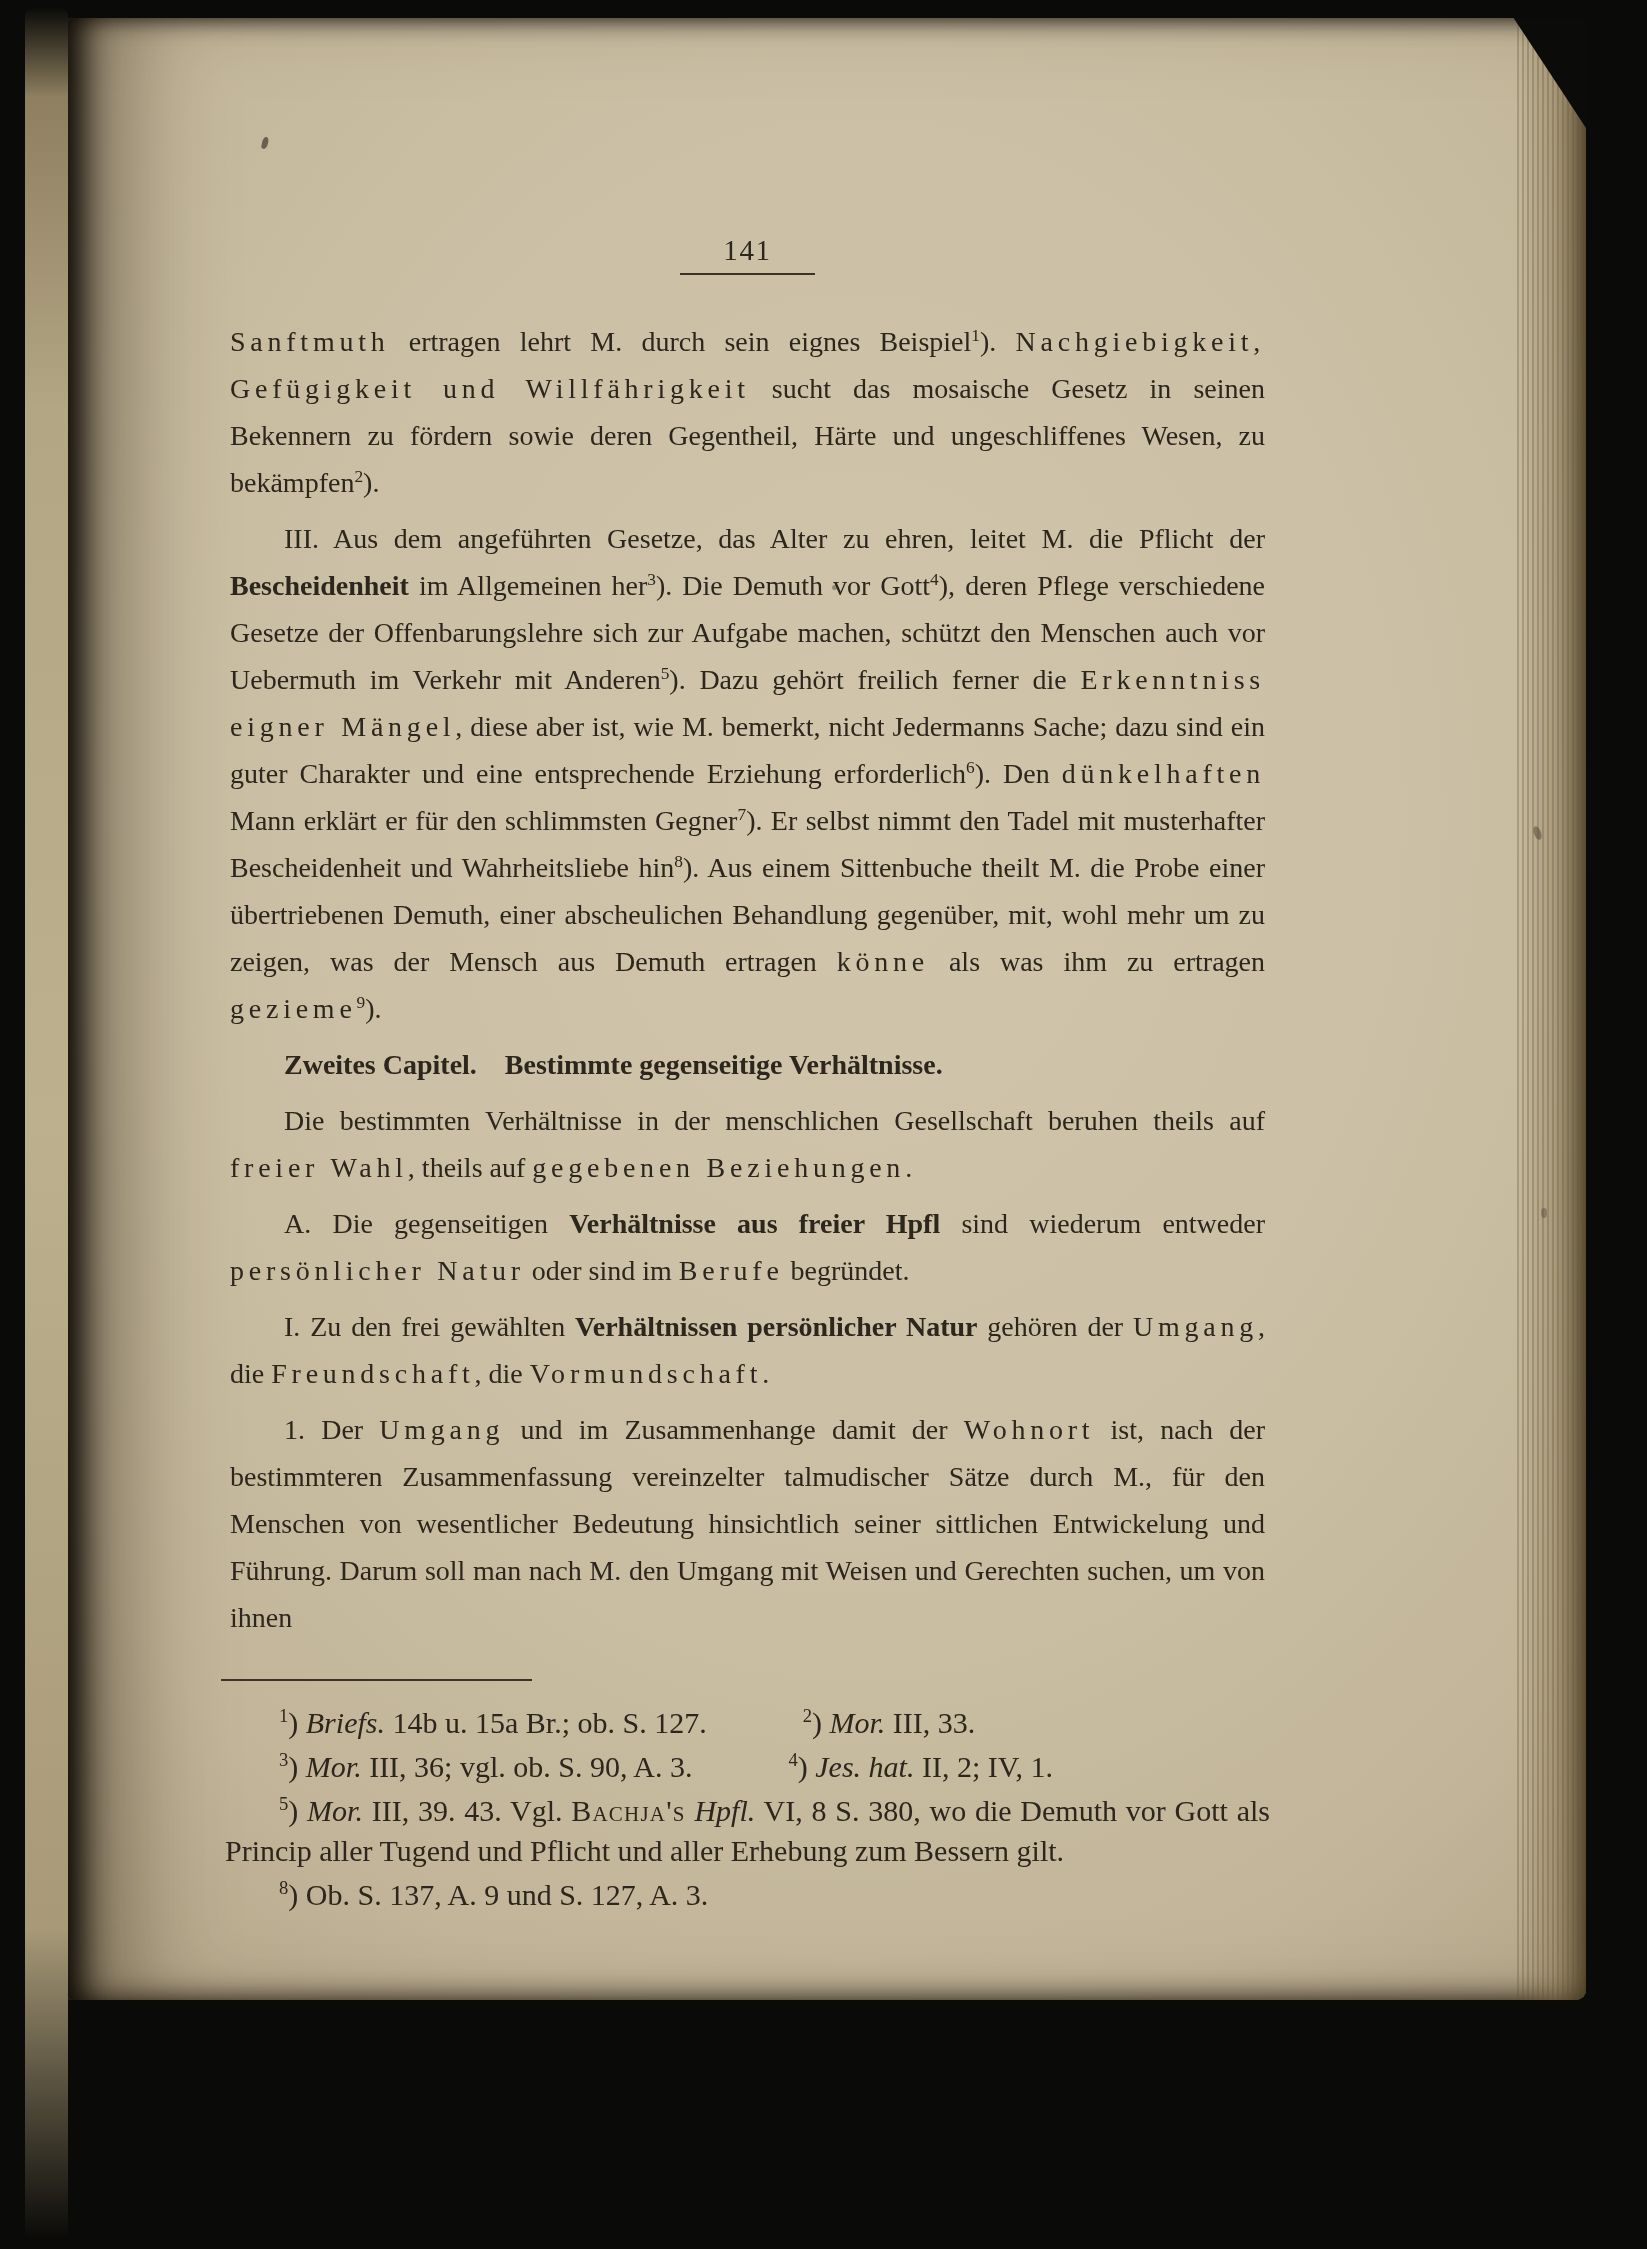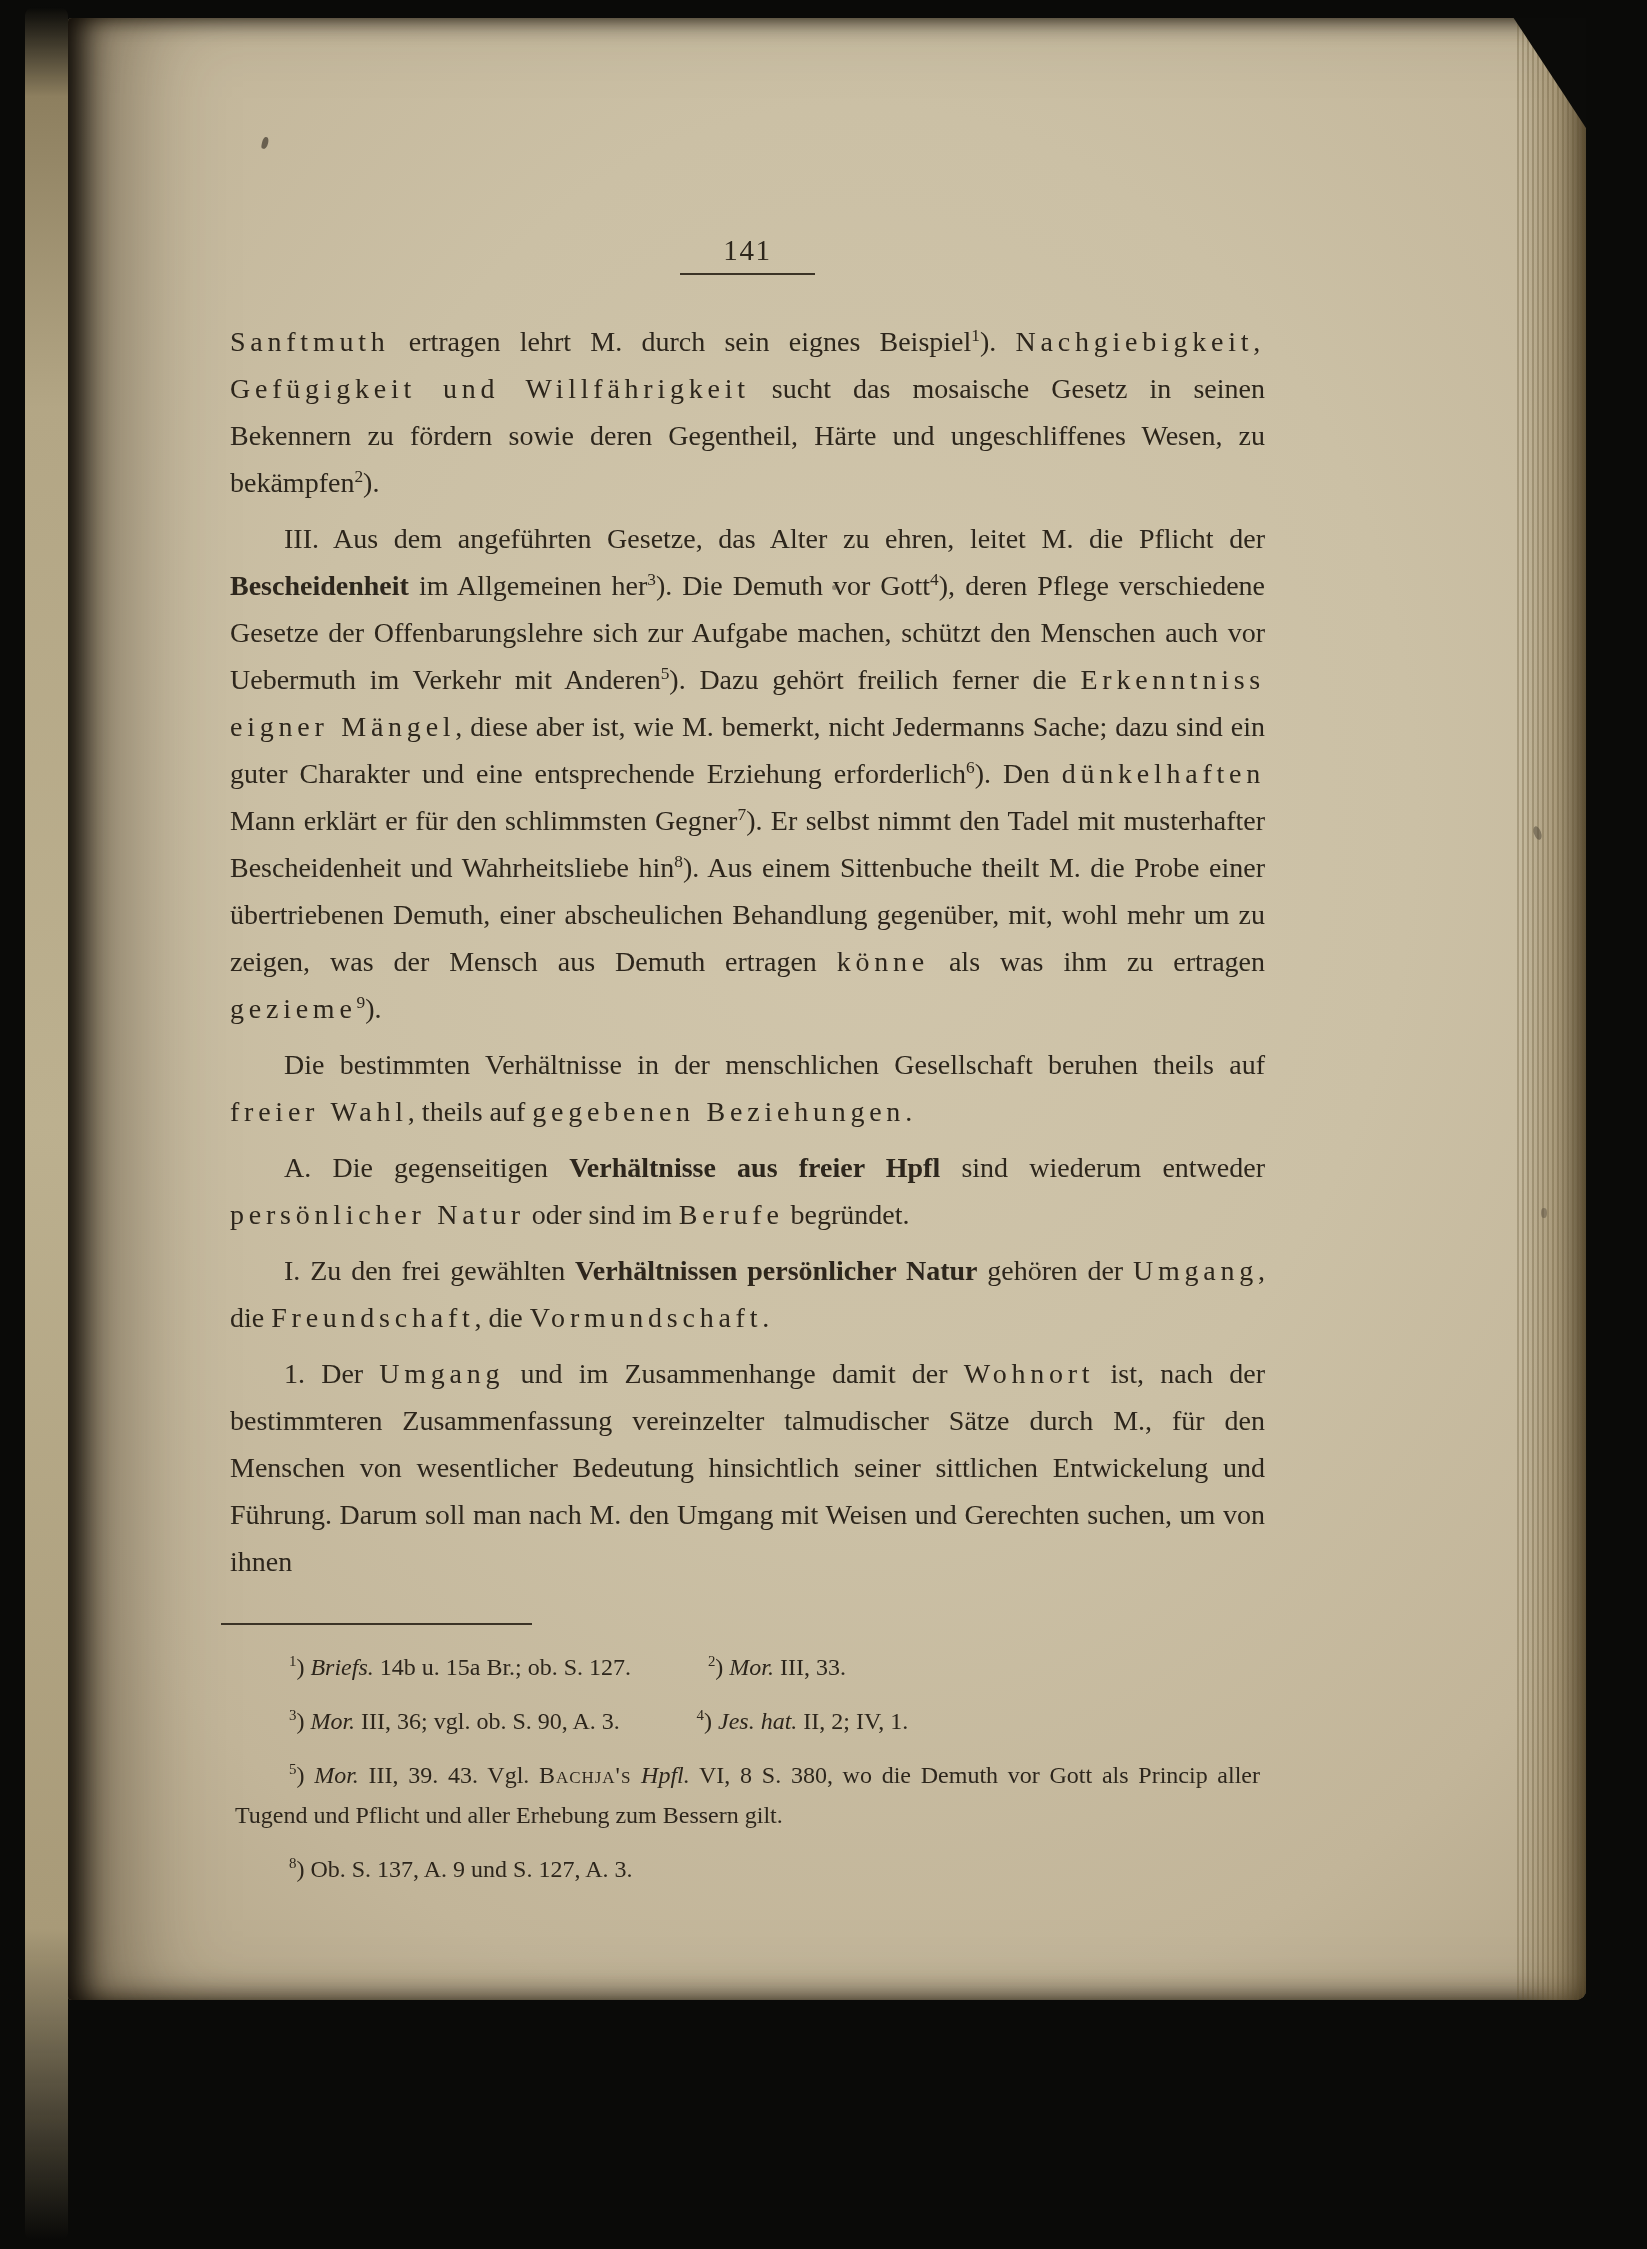--- a/index.html
+++ b/index.html
@@ -101,22 +101,22 @@
   .bodytext p.heading { text-align: left; }
 
   .footnote-rule {
     margin-top: 38px;
     width: 311px;
     height: 2.5px;
     background: #3b3326;
   }
   .footnotes { margin-top: 21.4px; }
   .footnotes p {
-    margin: 14px;
-    font-size: 24px;
+    margin: 4px;
+    font-size: 30px;
     line-height: 40px;
     text-align: justify;
     text-indent: 54px;
   }
 
   
   .sp  { letter-spacing: 0.17em; }          
   .b   { font-weight: bold; }
   .i   { font-style: italic; }
   .sc  { font-variant: small-caps; letter-spacing: 0.04em; }
@@ -142,20 +142,21 @@
 
     <div class="content">
 
       <div class="page-number-wrap">
         <span class="page-number">141</span>
       </div>
 
       <div class="bodytext">
           <p class="flush"><span class="sp">Sanftmuth</span><span> ertragen lehrt M. durch sein eignes Beispiel</span><span class="sup">1</span><span>). </span><span class="sp">Nachgiebigkeit, Gefügigkeit und Willfährigkeit</span><span> sucht das mosaische Gesetz in seinen Bekennern zu fördern sowie deren Gegentheil, Härte und ungeschliffenes Wesen, zu bekämpfen</span><span class="sup">2</span><span>).</span></p>
           <p><span>III. Aus dem angeführten Gesetze, das Alter zu ehren, leitet M. die Pflicht der </span><span class="b">Bescheidenheit</span><span> im Allgemeinen her</span><span class="sup">3</span><span>). Die Demuth vor Gott</span><span class="sup">4</span><span>), deren Pflege verschiedene Gesetze der Offenbarungslehre sich zur Aufgabe machen, schützt den Menschen auch vor Uebermuth im Verkehr mit Anderen</span><span class="sup">5</span><span>). Dazu gehört freilich ferner die </span><span class="sp">Erkenntniss eigner Mängel</span><span>, diese aber ist, wie M. bemerkt, nicht Jedermanns Sache; dazu sind ein guter Charakter und eine entsprechende Erziehung erforderlich</span><span class="sup">6</span><span>). Den </span><span class="sp">dünkelhaften</span><span> Mann erklärt er für den schlimmsten Gegner</span><span class="sup">7</span><span>). Er selbst nimmt den Tadel mit musterhafter Bescheidenheit und Wahrheitsliebe hin</span><span class="sup">8</span><span>). Aus einem Sittenbuche theilt M. die Probe einer übertriebenen Demuth, einer abscheulichen Behandlung gegenüber, mit, wohl mehr um zu zeigen, was der Mensch aus Demuth ertragen </span><span class="sp">könne</span><span> als was ihm zu ertragen </span><span class="sp">gezieme</span><span class="sup">9</span><span>).</span></p>
+          <p class="heading"><span class="b">Zweites Capitel.</span><span>  </span><span class="b">Bestimmte gegenseitige Verhältnisse.</span></p>
           <p><span>Die bestimmten Verhältnisse in der menschlichen Gesellschaft beruhen theils auf </span><span class="sp">freier Wahl</span><span>, theils auf </span><span class="sp">gegebenen Beziehungen</span><span>.</span></p>
           <p><span>A. Die gegenseitigen </span><span class="b">Verhältnisse aus freier Hpfl</span><span> sind wiederum entweder </span><span class="sp">persönlicher Natur</span><span> oder sind im </span><span class="sp">Berufe</span><span> begründet.</span></p>
           <p><span>I. Zu den frei gewählten </span><span class="b">Verhältnissen persönlicher Natur</span><span> gehören der </span><span class="sp">Umgang</span><span>, die </span><span class="sp">Freundschaft</span><span>, die </span><span class="sp">Vormundschaft</span><span>.</span></p>
           <p><span>1. Der </span><span class="sp">Umgang</span><span> und im Zusammenhange damit der </span><span class="sp">Wohnort</span><span> ist, nach der bestimmteren Zusammenfassung vereinzelter talmudischer Sätze durch M., für den Menschen von wesentlicher Bedeutung hinsichtlich seiner sittlichen Entwickelung und Führung.  Darum soll man nach M. den Umgang mit Weisen und Gerechten suchen, um von ihnen</span></p>
         </div>
 
       <div class="footnote-rule"></div>
 
       <div class="footnotes bodytext">
           <p><span class="sup">1</span><span>) </span><span class="i">Briefs.</span><span> 14b u. 15a Br.; ob. S. 127.</span><span class="gap"></span><span class="sup">2</span><span>) </span><span class="i">Mor.</span><span> III, 33.</span></p>

